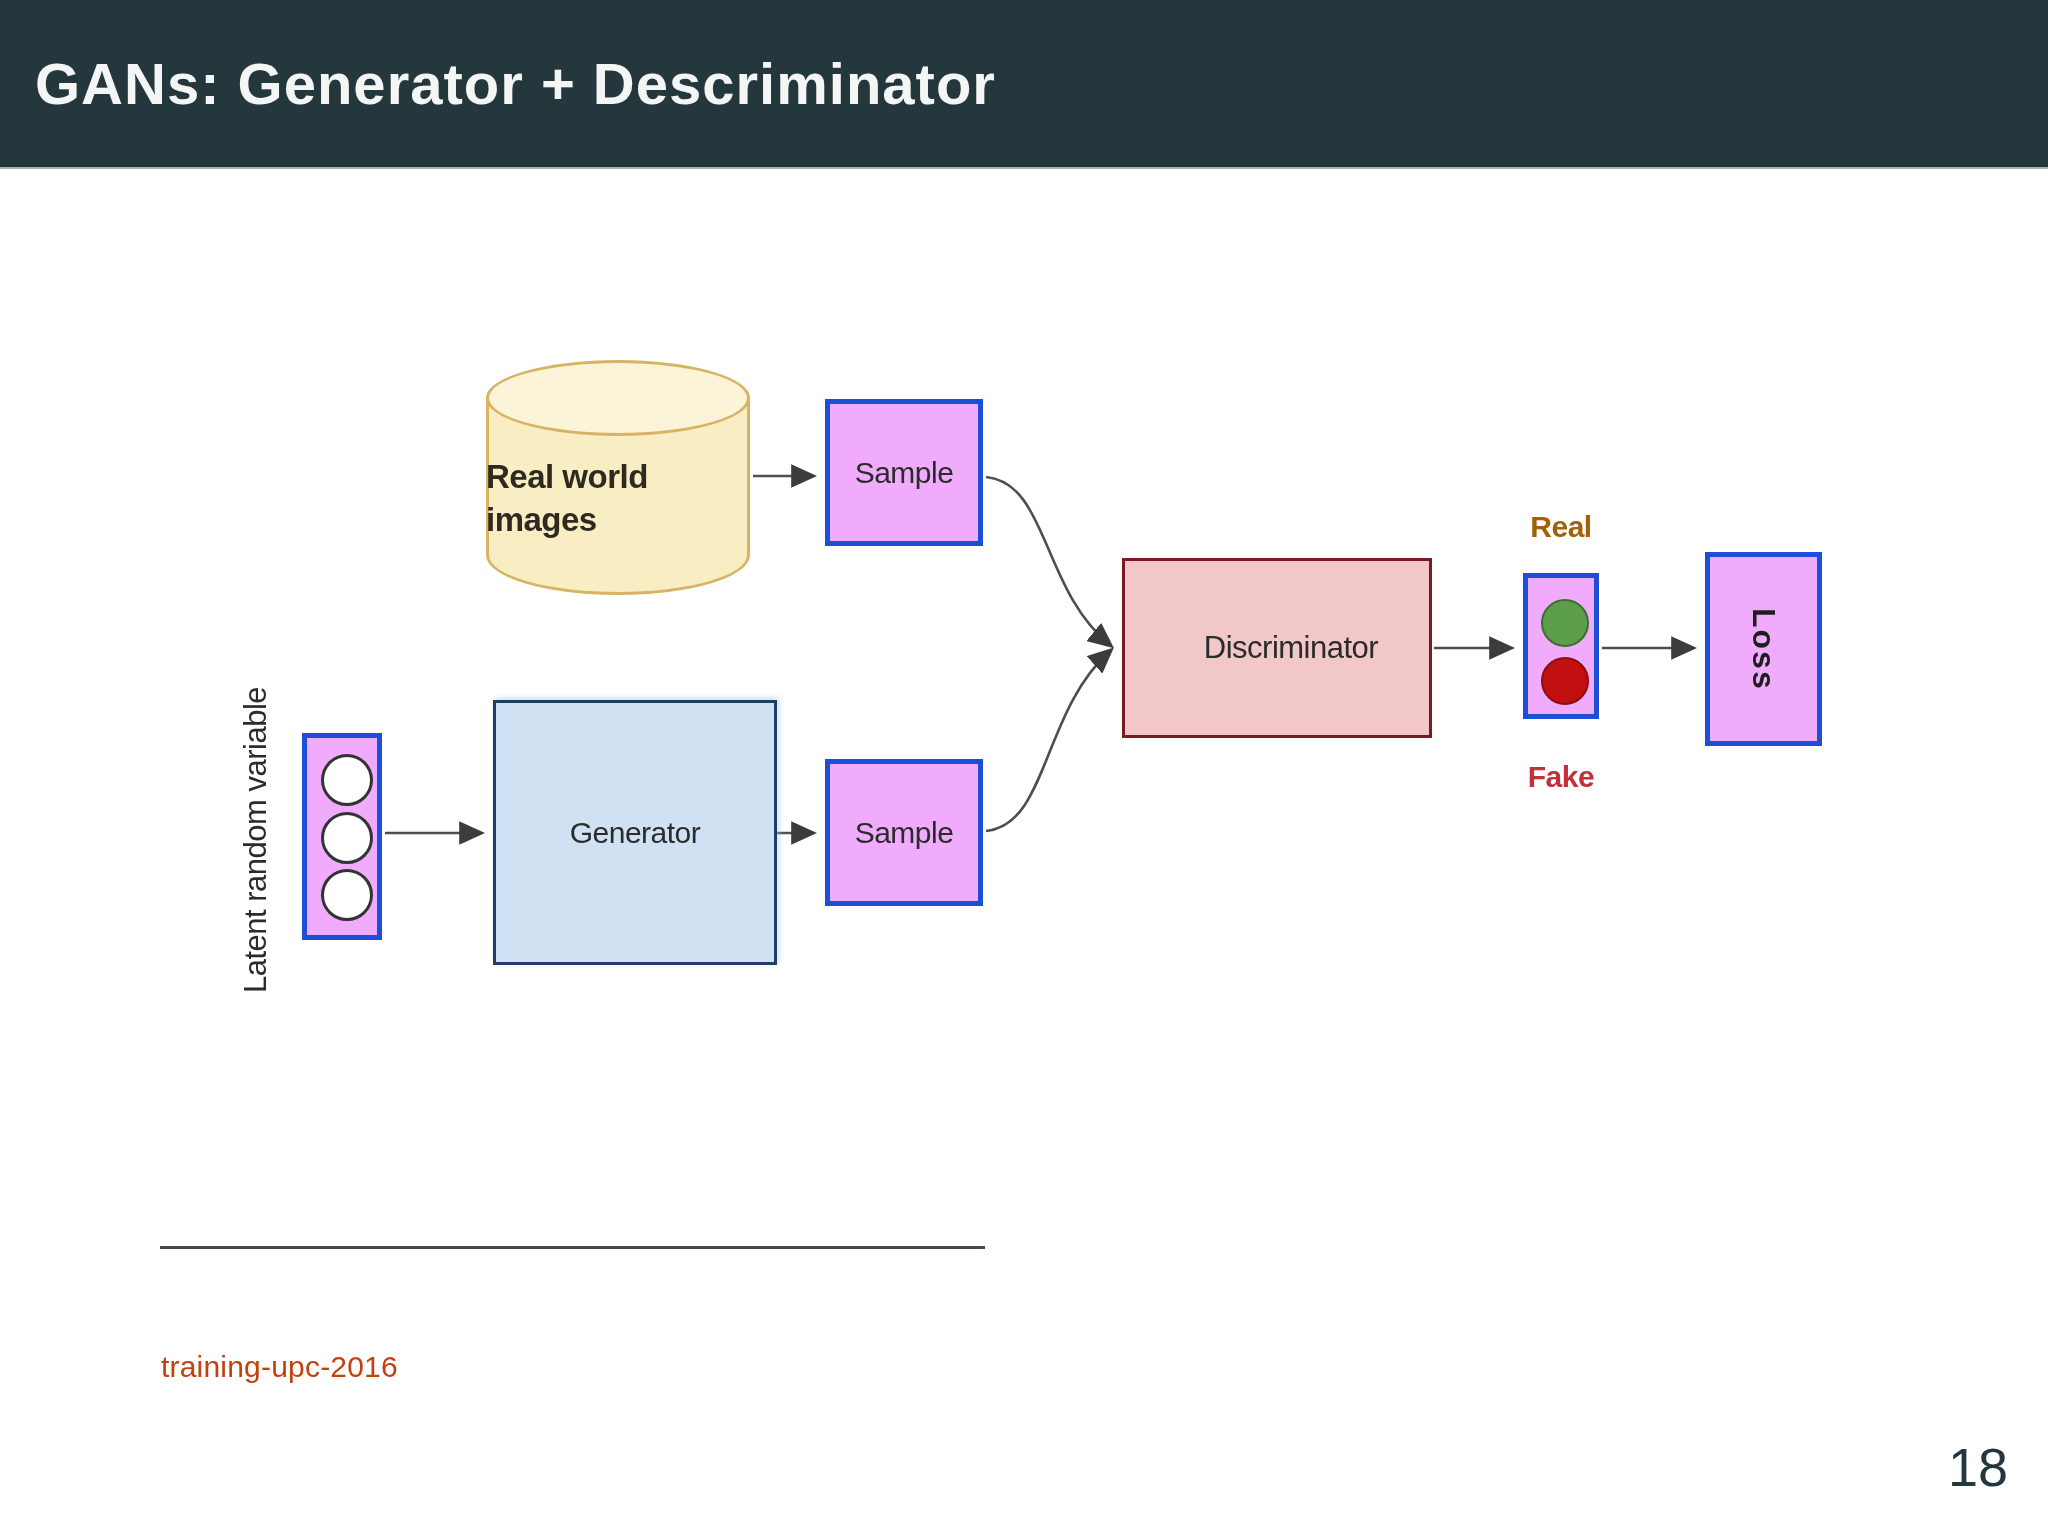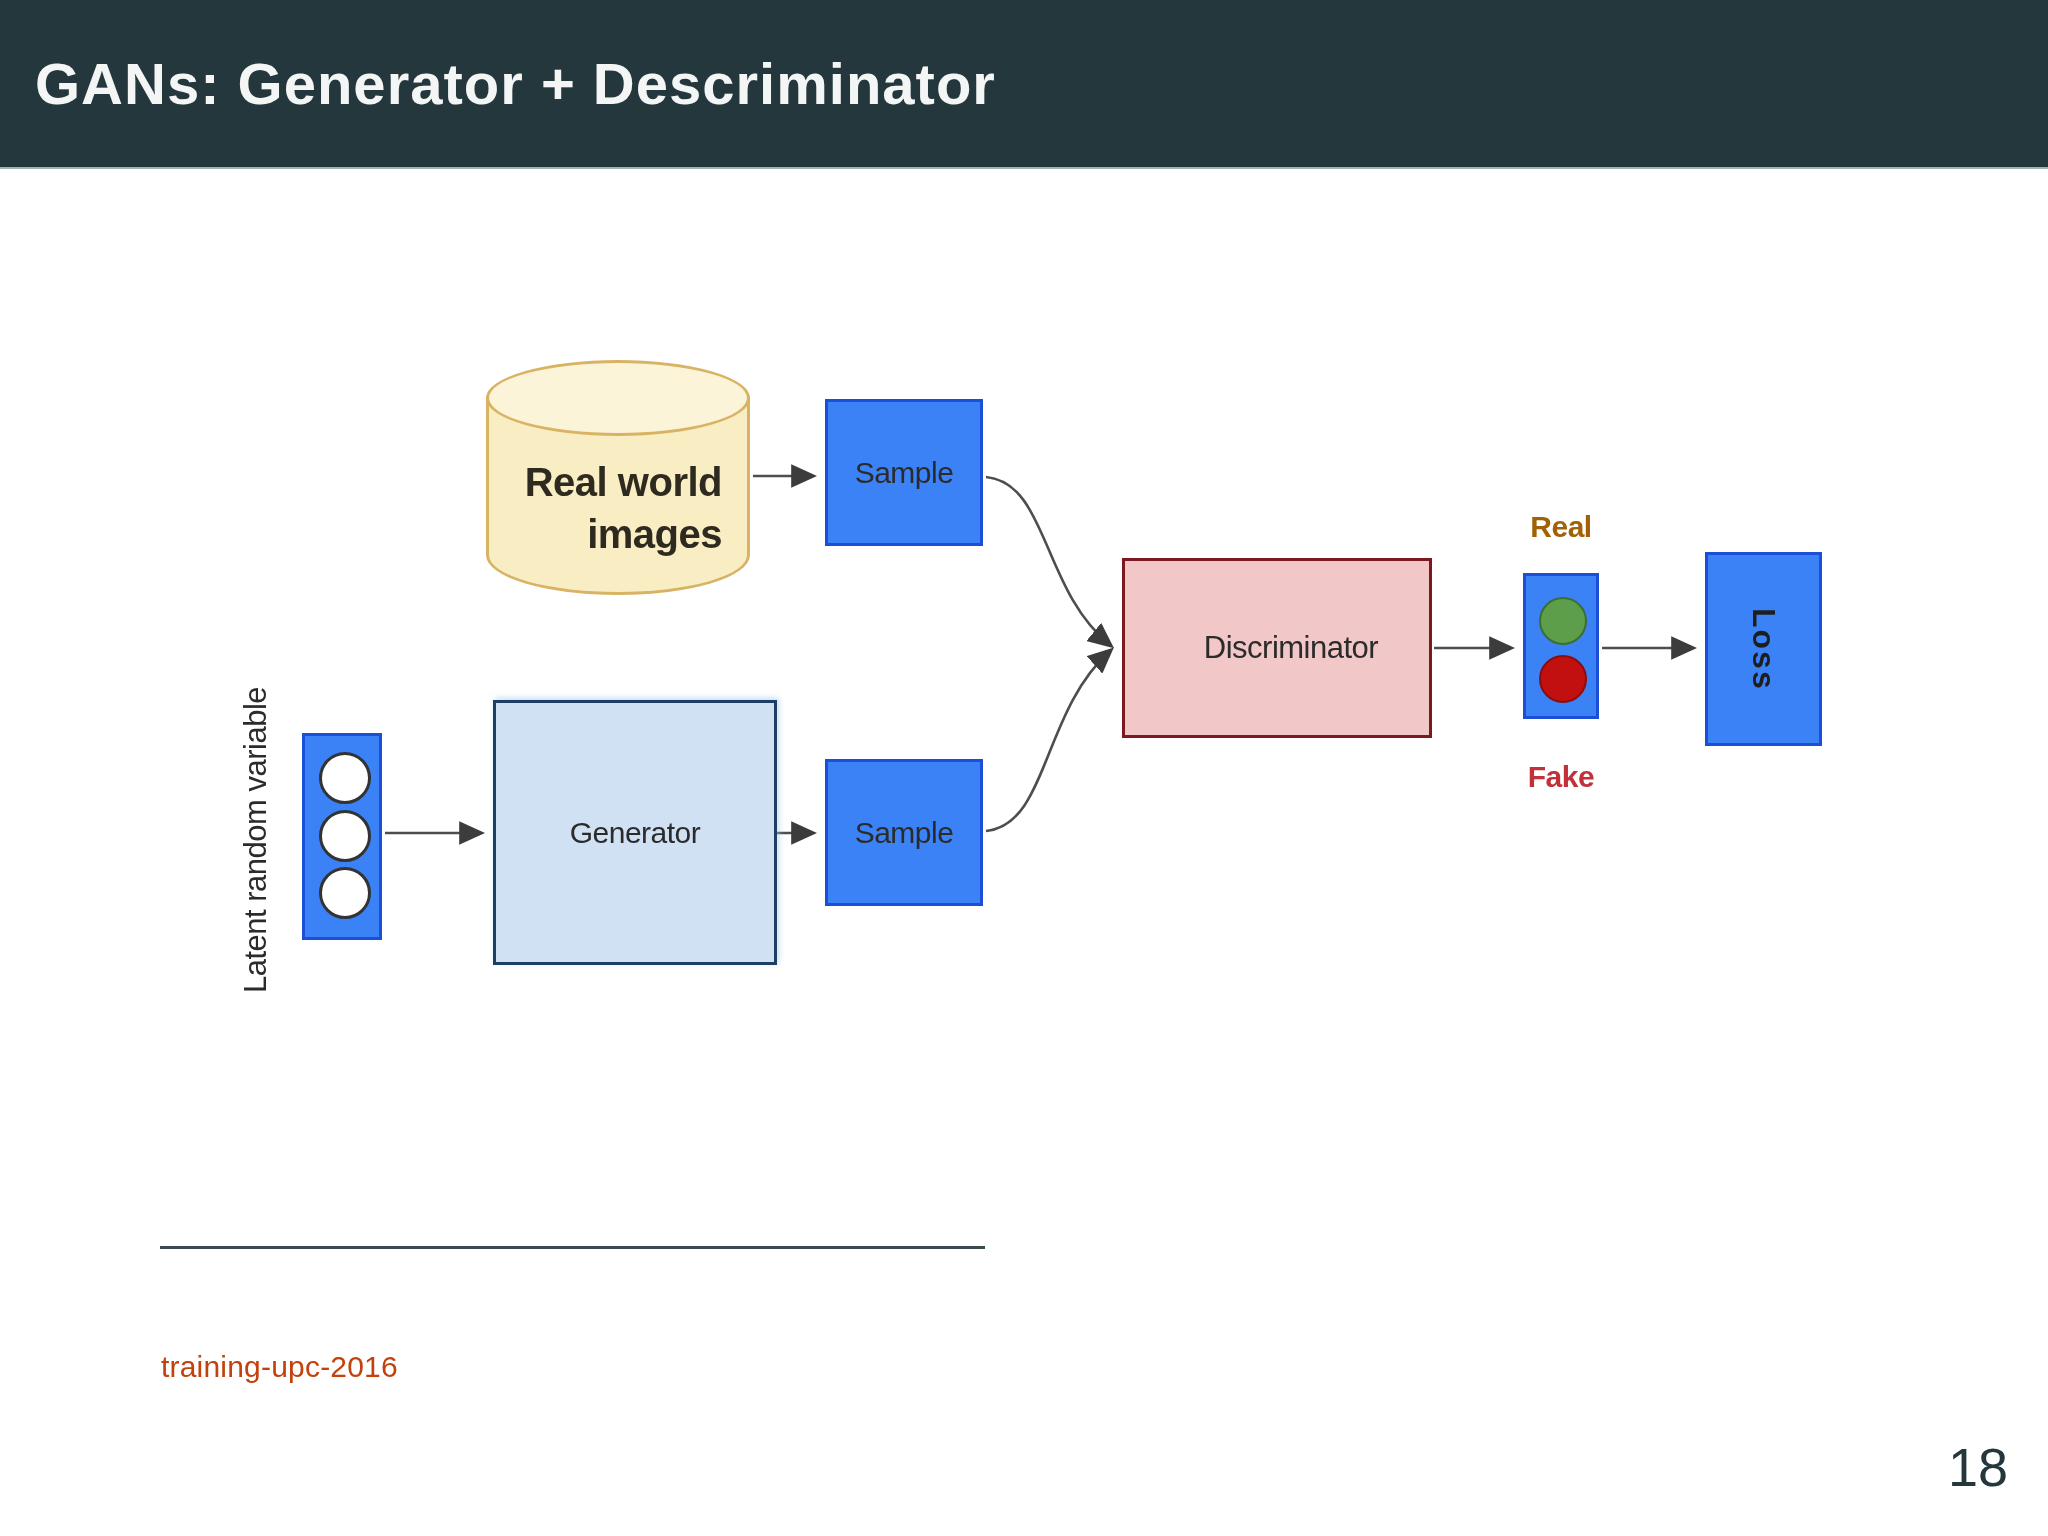--- a/index.html
+++ b/index.html
@@ -32,22 +32,22 @@
   
   .node {
     position: absolute;
     box-sizing: border-box;
     display: flex; align-items: center; justify-content: center;
     font-size: 30px;
     color: #2b2b2b;
     letter-spacing: -0.5px;
   }
   .graybox {
-    background: #3b82f6;
-    border: 3px solid #1d4ed8;
+    background: #f0abfc;
+    border: 5px solid #1d4ed8;
   }
 
   
   .cylinder { position: absolute; left: 486px; top: 360px; width: 264px; height: 236px; }
   .cyl-body {
     position: absolute; left: 0; top: 36px;
     width: 258px; height: 196px;
     background: #F8EDC3;
     border-left: 3px solid #D9B364;
     border-right: 3px solid #D9B364;
@@ -57,22 +57,22 @@
   .cyl-top {
     position: absolute; left: 0; top: 0;
     width: 258px; height: 70px;
     background: #FBF4D8;
     border: 3px solid #D9B364;
     border-radius: 50%;
   }
   .cyl-label {
     position: absolute; left: 0; top: 96px;
     width: 236px;
-    text-align: right;
-    font-size: 40px; line-height: 1.3;
+    text-align: left;
+    font-size: 33px; line-height: 1.3;
     color: #2E2A20; font-weight: 600;
     white-space: pre-line;
     letter-spacing: -0.5px;
   }
 
   .sample-top    { left: 825px; top: 399px; width: 158px; height: 147px; }
   .sample-bottom { left: 825px; top: 759px; width: 158px; height: 147px; }
 
   .generator {
     left: 493px; top: 700px; width: 284px; height: 265px;

